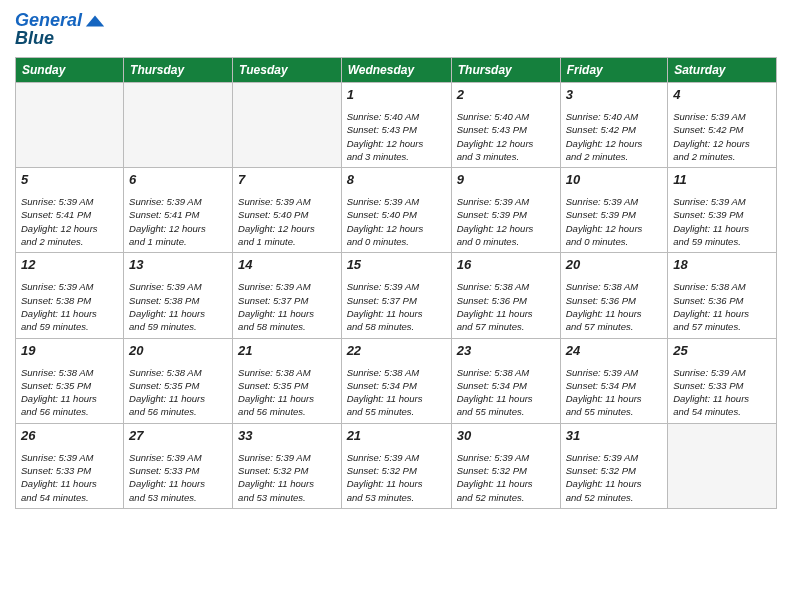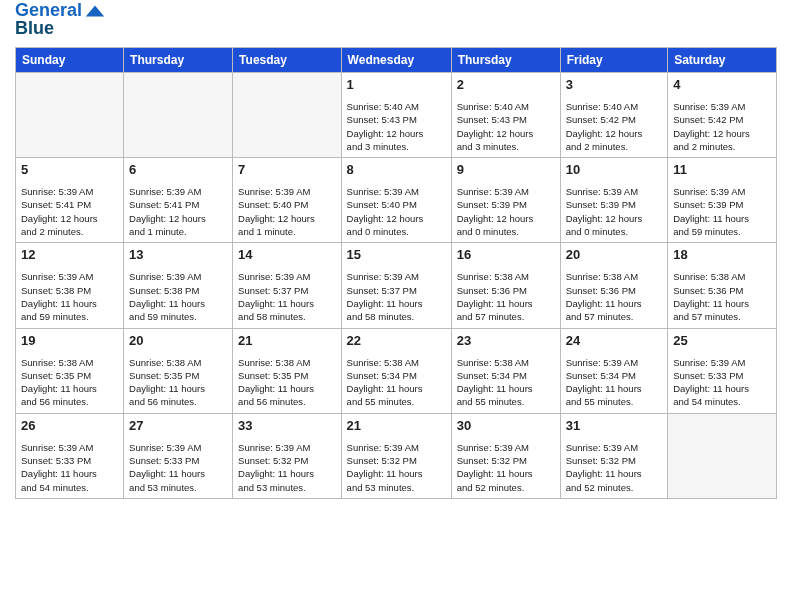--- a/index.html
+++ b/index.html
@@ -5,21 +5,22 @@
     * { box-sizing: border-box; margin: 0; padding: 0; }
     body {
       font-family: Arial, sans-serif;
       background: #fff;
       width: 792px;
       height: 612px;
       overflow: hidden;
     }
     .container {
       width: 792px;
-      padding: 0 15px 10px 15px;
+      padding: 10px 15px 10px 15px;
+      font-style: italic;
     }
     .header-row {
       display: flex;
       justify-content: space-between;
       align-items: flex-start;
       margin-bottom: 8px;
     }
     .logo {
       display: flex;
       align-items: center;
@@ -51,21 +52,21 @@
     .subtitle {
       font-size: 14px;
       color: #444;
     }
     .calendar {
       width: 100%;
       border-collapse: collapse;
       border: 1px solid #bbb;
     }
     .calendar th {
-      background: #1d4ed8;
+      background: #15803d;
       color: #fff;
       font-size: 12px;
       font-weight: bold;
       padding: 5px 6px;
       border: 1px solid #bbb;
       text-align: left;
     }
     .calendar td {
       border: 1px solid #bbb;
       vertical-align: top;

